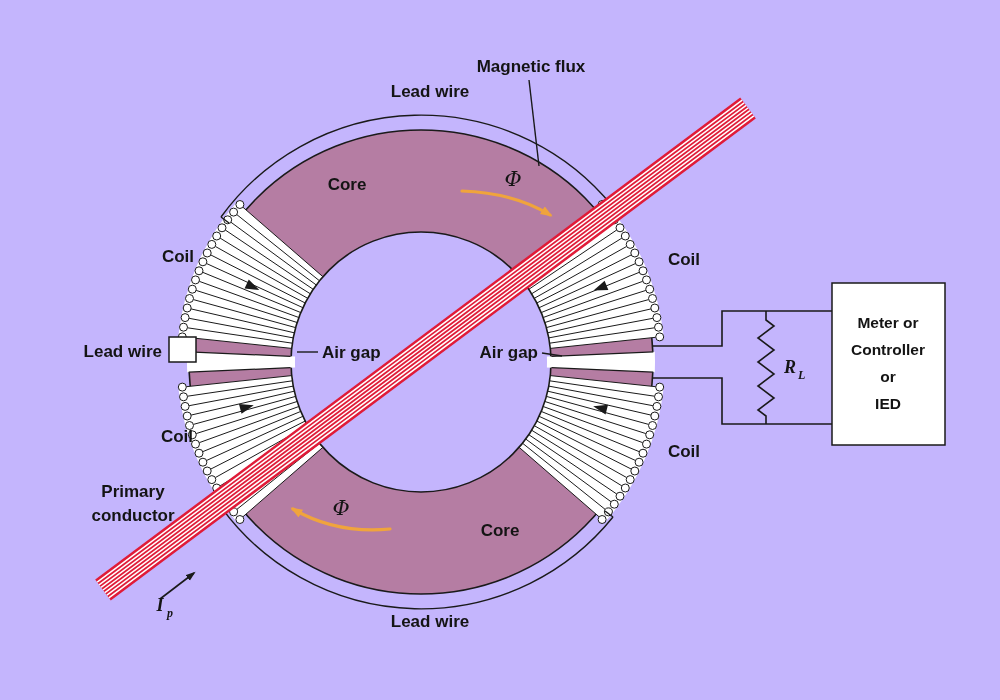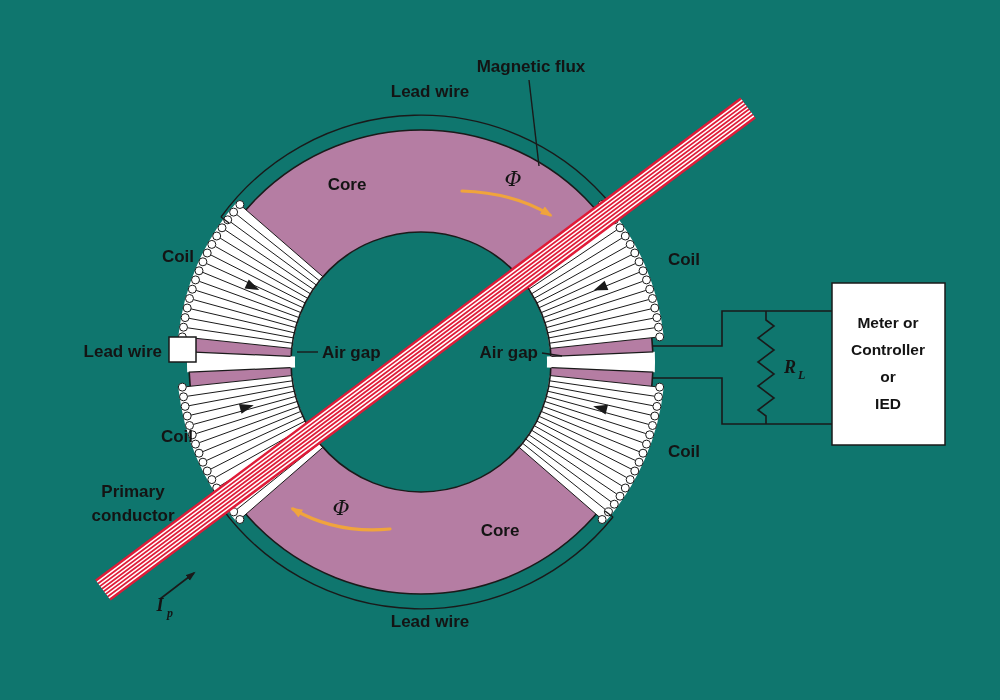--- a/index.html
+++ b/index.html
@@ -1,16 +1,16 @@
 <!DOCTYPE html>
 <html><head>
 <meta charset="utf-8">
 <style>
   html,body{margin:0;padding:0;background:#ffffff;}
-  .stage{width:1000px;height:700px;background:#0f766e;overflow:hidden;font-family:"Liberation Sans",sans-serif;}
+  .stage{width:1000px;height:700px;background:#c4b5fd;overflow:hidden;font-family:"Liberation Sans",sans-serif;}
   svg{display:block;}
   .ln{fill:none;stroke:#1a1a1a;stroke-width:1.6;}
   .thin{fill:none;stroke:#1a1a1a;stroke-width:1.4;}
   .wht{fill:#ffffff;stroke:#1a1a1a;stroke-width:1.5;}
   .lb{font:700 17px "Liberation Sans",sans-serif;fill:#141414;}
   .lb-box{font:700 15.5px "Liberation Sans",sans-serif;fill:#141414;}
   .phi{font:italic 400 21px "DejaVu Serif",serif;fill:#141414;}
   .sym{font:italic 700 18px "Liberation Serif",serif;fill:#141414;}
   .sub{font:italic 700 12px "Liberation Serif",serif;fill:#141414;}
 </style>

